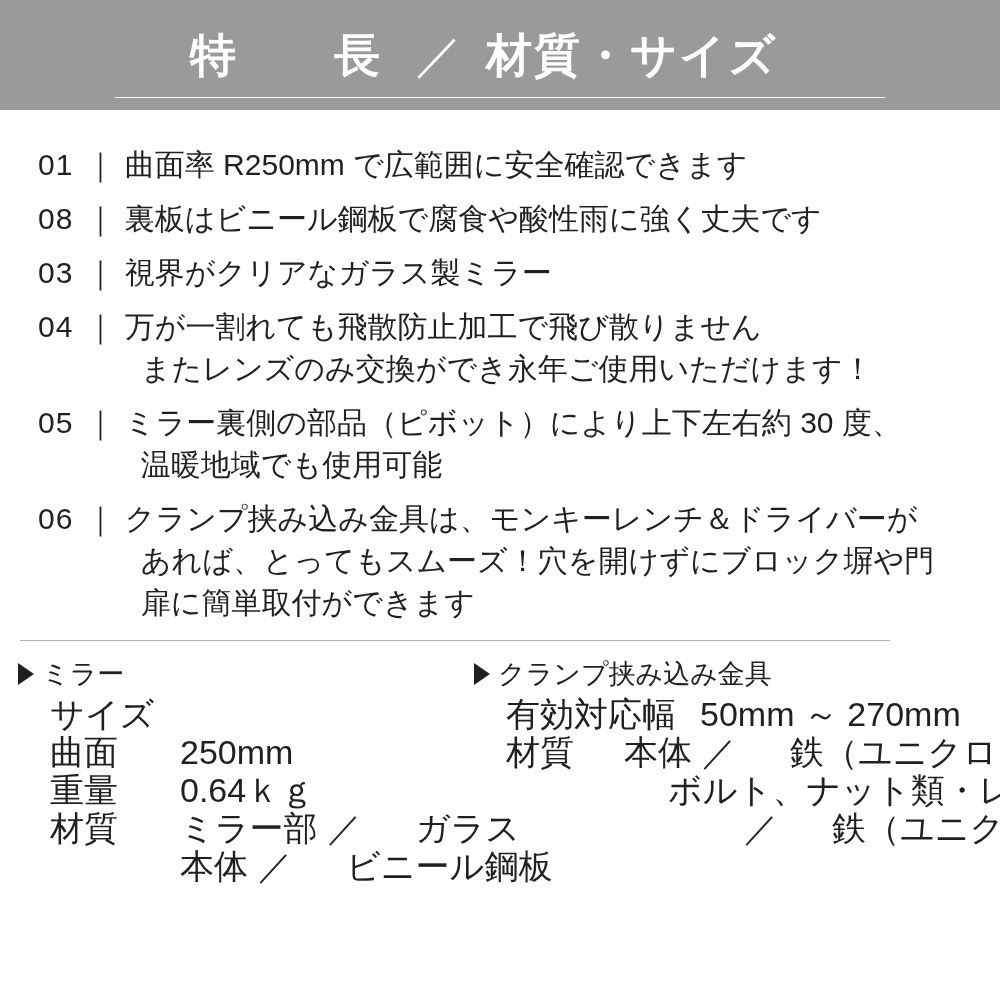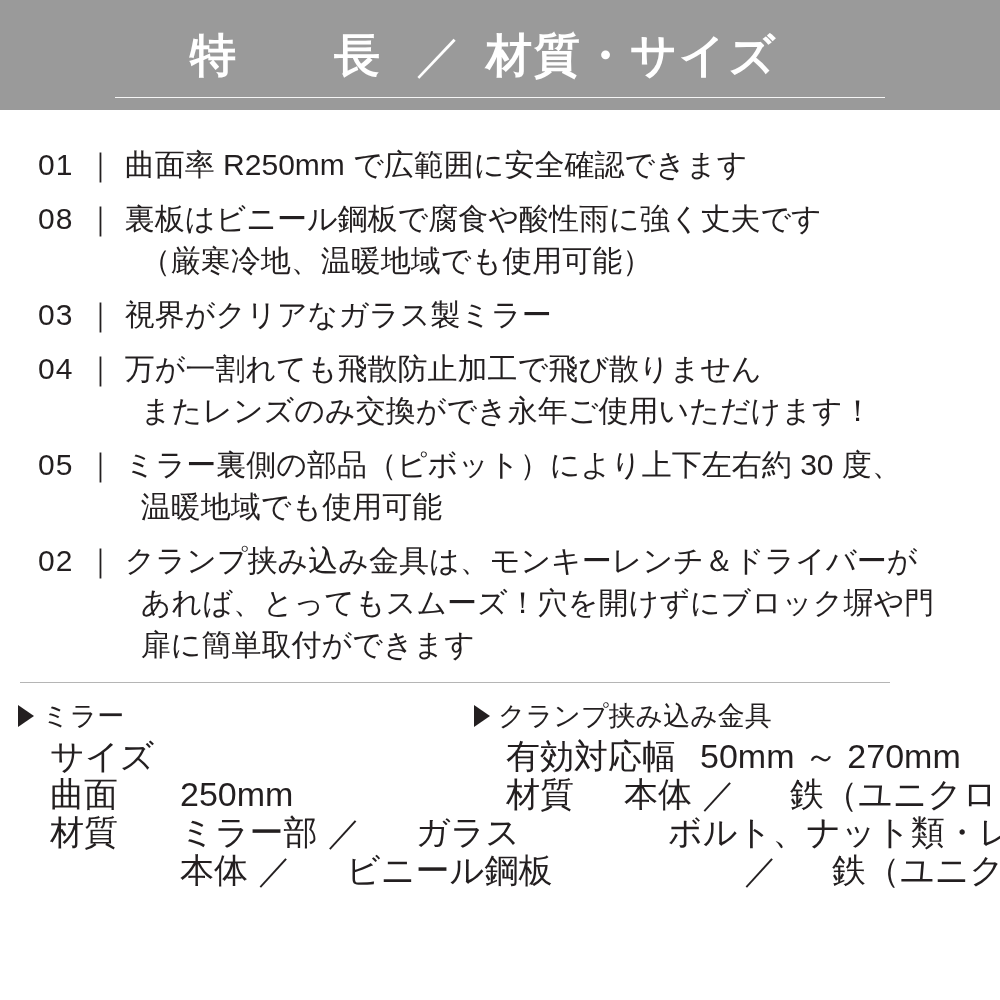--- a/index.html
+++ b/index.html
@@ -166,21 +166,20 @@
       <span class="feature-text">
         <span class="line">曲面率 R250mm で広範囲に安全確認できます</span>
       </span>
     </div>
 
     <div class="feature-row">
       <span class="feature-num">08</span>
       <span class="feature-sep">｜</span>
       <span class="feature-text">
         <span class="line">裏板はビニール鋼板で腐食や酸性雨に強く丈夫です</span>
-        <span class="line indent">（厳寒冷地、温暖地域でも使用可能）</span>
       </span>
     </div>
 
     <div class="feature-row">
       <span class="feature-num">03</span>
       <span class="feature-sep">｜</span>
       <span class="feature-text">
         <span class="line">視界がクリアなガラス製ミラー</span>
       </span>
     </div>
@@ -197,21 +196,21 @@
     <div class="feature-row">
       <span class="feature-num">05</span>
       <span class="feature-sep">｜</span>
       <span class="feature-text">
         <span class="line">ミラー裏側の部品（ピボット）により上下左右約 30 度、</span>
         <span class="line indent">温暖地域でも使用可能</span>
       </span>
     </div>
 
     <div class="feature-row">
-      <span class="feature-num">02</span>
+      <span class="feature-num">06</span>
       <span class="feature-sep">｜</span>
       <span class="feature-text">
         <span class="line">クランプ挟み込み金具は、モンキーレンチ＆ドライバーが</span>
         <span class="line indent">あれば、とってもスムーズ！穴を開けずにブロック塀や門</span>
         <span class="line indent">扉に簡単取付ができます</span>
       </span>
     </div>
 
   </div>
 
@@ -227,20 +226,24 @@
 
       <div class="spec-line">
         <span class="spec-label">サイズ</span>
       </div>
 
       <div class="spec-line">
         <span class="spec-label">曲面</span>
         <span class="spec-value">250mm</span>
       </div>
 
+      <div class="spec-line">
+        <span class="spec-label">重量</span>
+        <span class="spec-value">0.64ｋｇ</span>
+      </div>
 
       <div class="spec-line">
         <span class="spec-label">材質</span>
         <span class="spec-value">
           <span>ミラー部</span><span class="seg-slash">／</span><span class="seg2">ガラス</span>
         </span>
       </div>
 
       <div class="spec-line cont">
         <span class="spec-label"></span>

